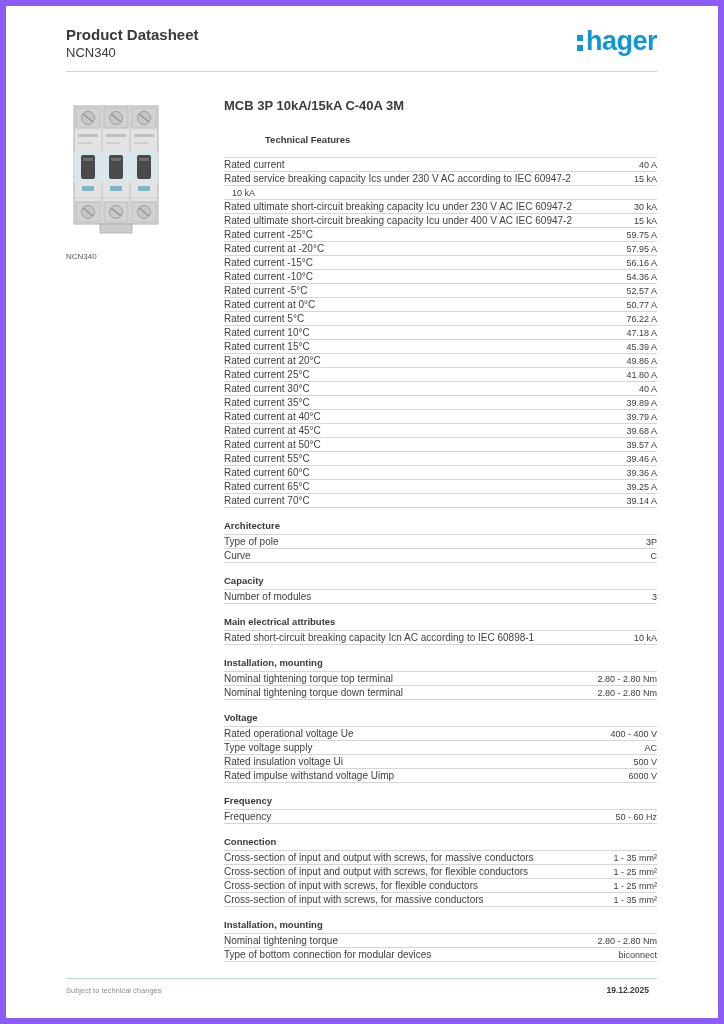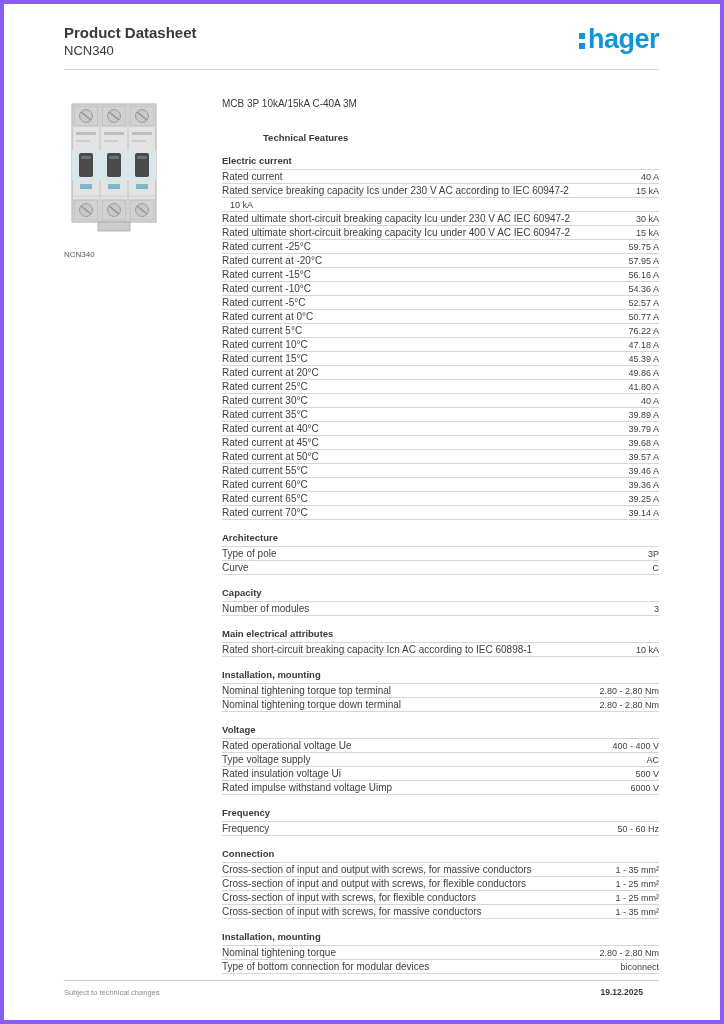--- a/index.html
+++ b/index.html
@@ -3,21 +3,21 @@
 <meta charset="utf-8">
 <style>
   * { box-sizing: border-box; margin: 0; padding: 0; }
   html, body { background: #ffffff; }
   body { font-family: "Liberation Sans", sans-serif; color: #3f3f3f; }
   .page {
     position: relative;
     width: 724px;
     height: 1024px;
     background: #ffffff;
-    border: 4px solid #8b5cf6;
+    border: 6px solid #8b5cf6;
     overflow: hidden;
   }
   
   .header {
     display: flex;
     justify-content: space-between;
     align-items: flex-start;
     padding: 20px 61px 0 60px;
   }
   .doc-title { font-size: 15px; font-weight: bold; color: #3a3a3a; line-height: 18px; }
@@ -26,21 +26,21 @@
   .logo-colon { display: inline-flex; flex-direction: column; gap: 4px; margin-right: 3px; margin-bottom: 4px; }
   .logo-colon .dot { width: 6px; height: 6px; background: #1096d5; }
   .logo-text { font-size: 27px; font-weight: bold; letter-spacing: -0.5px; line-height: 27px; }
   .header-rule { margin: 10px 61px 0 60px; border-top: 1px solid #c3d6e2; }
   
   .content { display: flex; padding: 28px 61px 0 60px; }
   .left-col { width: 158px; flex-shrink: 0; }
   .product-image { width: 100px; }
   .image-caption { font-size: 8px; color: #5a5a5a; margin-top: 8px; }
   .right-col { flex: 1; min-width: 0; }
-  .product-title { font-size: 10px; font-weight: normal; color: #3a3a3a; line-height: 11px; }
+  .product-title { font-size: 13px; font-weight: bold; color: #3a3a3a; line-height: 11px; }
   .features-heading { font-size: 9.5px; font-weight: bold; color: #3a3a3a; margin-top: 23px; line-height: 11px; margin-left: 41px; }
   .section { margin-top: 12px; }
   .section-heading { font-size: 9.5px; font-weight: bold; color: #3a3a3a; margin-bottom: 3px; line-height: 11px; }
   .spec-table { border-top: 1px solid #d6d6d6; }
   .spec-row {
     display: flex;
     justify-content: space-between;
     align-items: baseline;
     border-bottom: 1px solid #d6d6d6;
     padding: 2px 0 1px 0;
@@ -59,21 +59,21 @@
   }
   .footer-note {
     position: absolute;
     left: 0; right: 0; top: 7px;
     text-align: left;
     font-size: 7.5px;
     color: #8e8e8e;
   }
   .footer-date {
     position: absolute;
-    right: 16px; top: 6px;
+    right: 8px; top: 6px;
     font-size: 8.5px;
     font-weight: bold;
     color: #3a3a3a;
   }
 </style>
 </head>
 <body>
 
 <div class="page">
 
@@ -147,21 +147,20 @@
         </svg>
       </div>
       <div class="image-caption">NCN340</div>
     </div>
 
     <div class="right-col">
       <div class="product-title">MCB 3P 10kA/15kA C-40A 3M</div>
       <div class="features-heading">Technical Features</div>
       <div>
           <div class="section">
-            <div class="section-heading">Electric current</div>
             <div class="spec-table">
               <div class="spec-row">
                 <div class="spec-label">Rated current</div>
                 <div class="spec-value">40 A</div>
               </div>
               <div class="spec-row">
                 <div class="spec-label">Rated service breaking capacity Ics under 230 V AC according to IEC 60947-2</div>
                 <div class="spec-value">15 kA</div>
               </div>
               <div class="spec-row">

